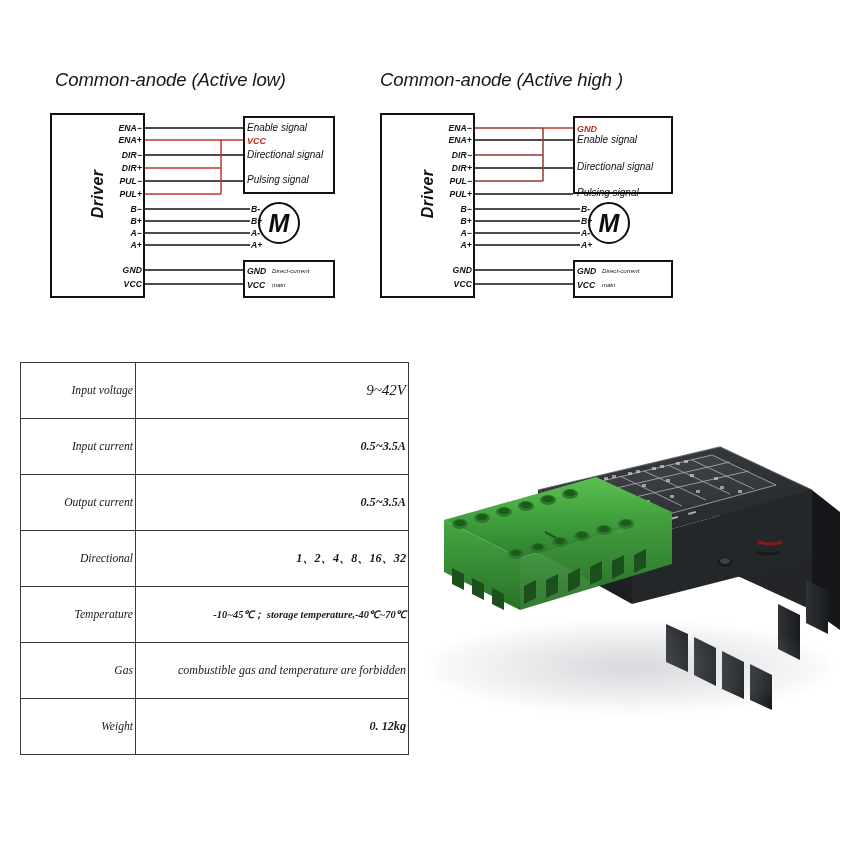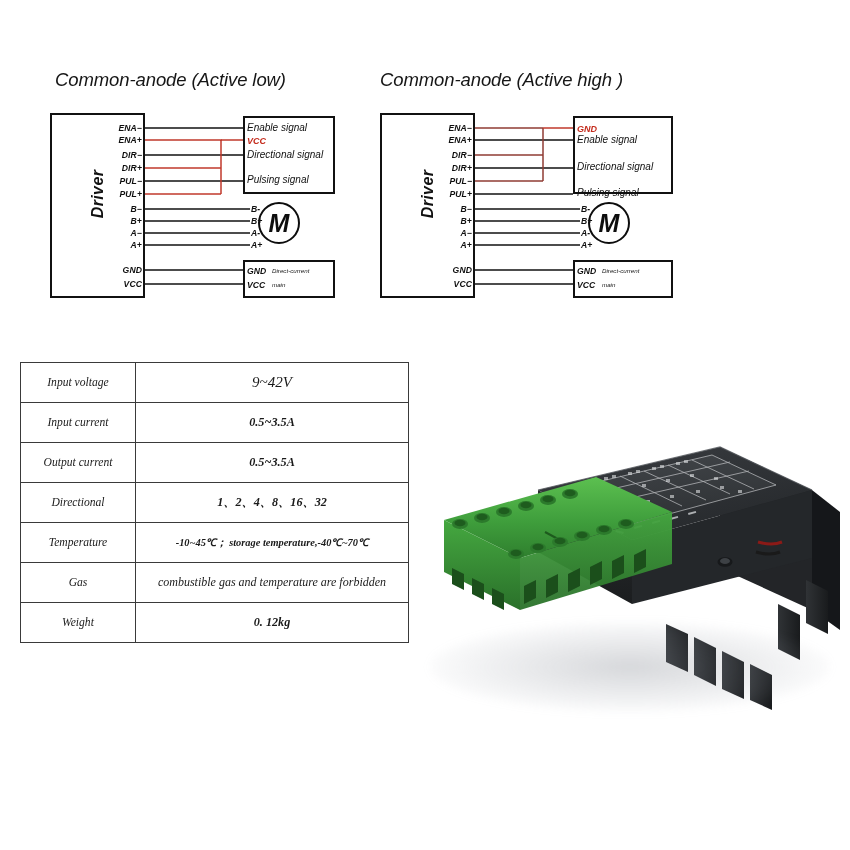--- a/index.html
+++ b/index.html
@@ -98,22 +98,22 @@
     position:absolute;
     left:20px;top:362px;
     width:389px;
     border-collapse:collapse;
     background:#fff;
     font-family:"Liberation Serif", serif;
   }
   #spec-table td{
     border:1.6px solid #3a3a3a;
     height:31px;
-    padding:4px 2px;
-    text-align:center;
+    padding:12px 2px;
+    text-align:right;
     vertical-align:middle;
     color:#1a1a1a;
   }
   #spec-table td.k{width:110px;font-size:11.6px;}
   #spec-table td.v{font-size:12.2px;font-weight:bold;}
   #spec-table tr:first-child td.v{font-size:15px;font-weight:normal;}
   #spec-table td.v.small{font-size:10.4px;}
   #spec-table td.v.reg{font-weight:normal;font-size:12px;}
 
   

